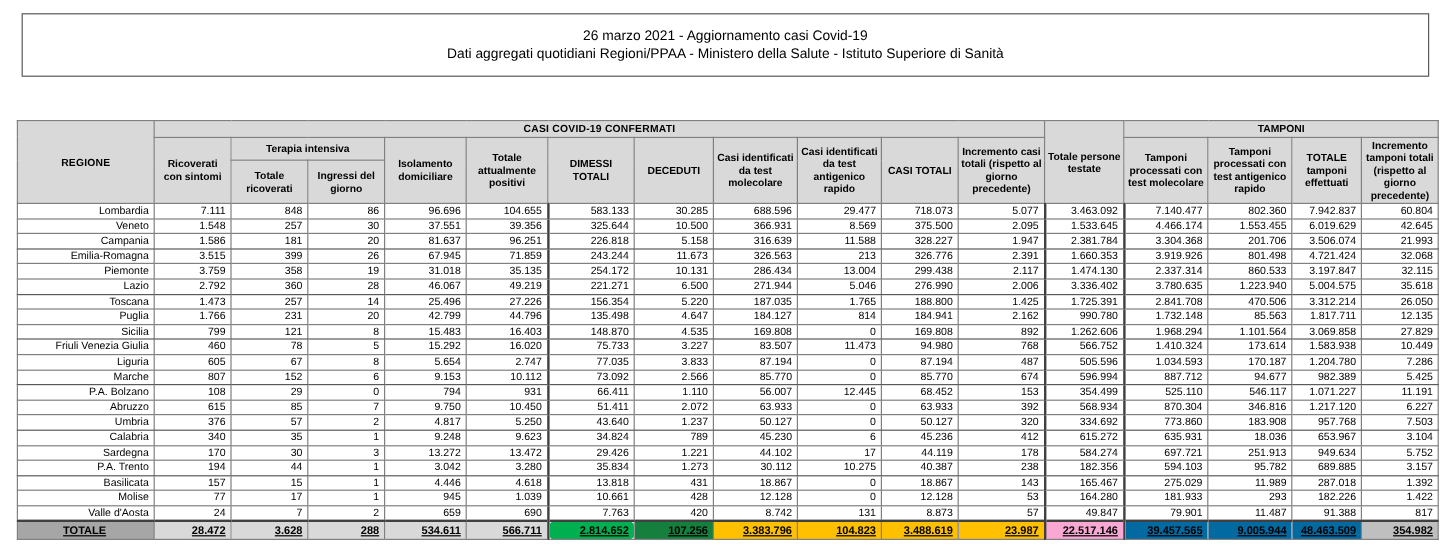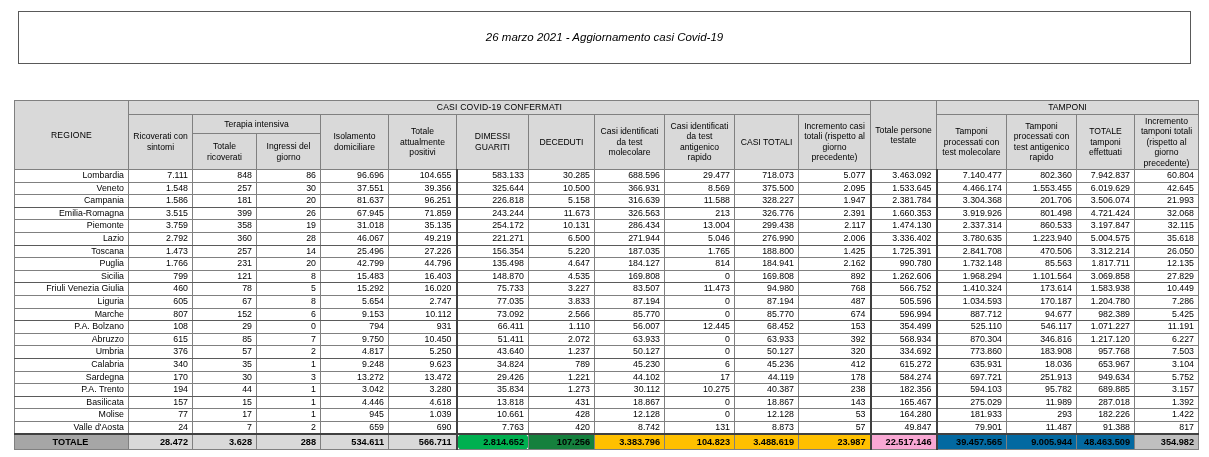--- a/index.html
+++ b/index.html
@@ -28,21 +28,20 @@
     box-sizing: border-box;
     display: flex;
     flex-direction: column;
     align-items: center;
     justify-content: center;
   }
   #title-banner .line1 {
     font-size: 11.5px;
     line-height: 14px;
     margin-bottom: 1px;
-    font-style: italic;
   }
   #title-banner .line2 {
     font-size: 11.5px;
     line-height: 14px;
   }
 
   
   #covid-table-wrap {
     position: absolute;
     left: 14px;
@@ -58,21 +57,21 @@
   table.covid th, table.covid td {
     border: 1px solid #808080;
     padding: 0;
     box-sizing: border-box;
     overflow: hidden;
     white-space: nowrap;
   }
 
   
   table.covid th {
-    font-weight: normal;
+    font-weight: bold;
     text-align: center;
     vertical-align: middle;
     font-size: 8.6px;
     line-height: 10.5px;
     white-space: normal;
     background: #d9d9d9;
     padding: 1px 2px;
   }
   th.grp-title {
     font-weight: bold;
@@ -111,38 +110,40 @@
   .sep-left  { border-left: 2px solid #404040 !important; }
   .sep-right { border-right: 2px solid #404040 !important; }
 
   
   tr.total-row td {
     font-weight: bold;
     height: 14px;
     line-height: 14px;
     font-size: 9.2px;
     border-top: 2px solid #404040;
+    text-decoration: underline;
   }
   tr.total-row td.t-label  { background: #a6a6a6; text-align: center; }
   tr.total-row td.t-gray   { background: #d9d9d9; }
   tr.total-row td.t-green  { background: #00b050; border-radius: 6px; }
   tr.total-row td.t-red    { background: #15803d; }
   tr.total-row td.t-orange { background: #ffc000; }
   tr.total-row td.t-cyan   { background: #f9a8d4; }
   tr.total-row td.t-lblue  { background: #0369a1; }
   tr.total-row td.t-gray2  { background: #bfbfbf; }
 
   
   tr.rule-below td { border-bottom: 1.6px solid #5a5a5a; }
 </style>
 </head>
 <body>
 
 <div id="title-banner">
   <div class="line1">26 marzo 2021 - Aggiornamento casi Covid-19</div>
+  <div class="line2">Dati aggregati quotidiani Regioni/PPAA - Ministero della Salute - Istituto Superiore di Sanità</div>
 </div>
 
 <div id="covid-table-wrap">
   <table class="covid">
     <colgroup>
       <col style="width:114px">
       <col style="width:64px">
         <col style="width:64px">
         <col style="width:64px">
       <col style="width:68px">
@@ -166,21 +167,21 @@
         <th class="grp-title" colspan="11">CASI COVID-19 CONFERMATI</th>
         <th class="cyan" rowspan="3">Totale persone testate</th>
         <th class="tamponi-title" colspan="4">TAMPONI</th>
       </tr>
 
       <tr>
         <th rowspan="2">Ricoverati con sintomi</th>
         <th colspan="2">Terapia intensiva</th>
         <th rowspan="2">Isolamento domiciliare</th>
         <th rowspan="2">Totale attualmente positivi</th>
-        <th class="green" rowspan="2">DIMESSI GUARITI</th>
+        <th class="green" rowspan="2">DIMESSI TOTALI</th>
         <th class="red" rowspan="2">DECEDUTI</th>
         <th class="orange" rowspan="2">Casi identificati da test molecolare</th>
         <th class="orange" rowspan="2">Casi identificati da test antigenico rapido</th>
         <th class="orange" rowspan="2">CASI TOTALI</th>
         <th class="orange" rowspan="2">Incremento casi totali (rispetto al giorno precedente)</th>
         <th class="lblue" rowspan="2">Tamponi processati con test molecolare</th>
         <th class="lblue" rowspan="2">Tamponi processati con test antigenico rapido</th>
         <th class="lblue" rowspan="2">TOTALE tamponi effettuati</th>
         <th rowspan="2">Incremento tamponi totali (rispetto al giorno precedente)</th>
       </tr>

